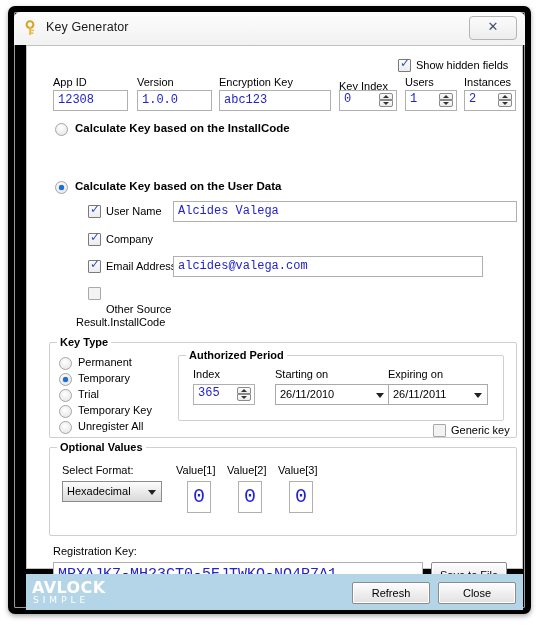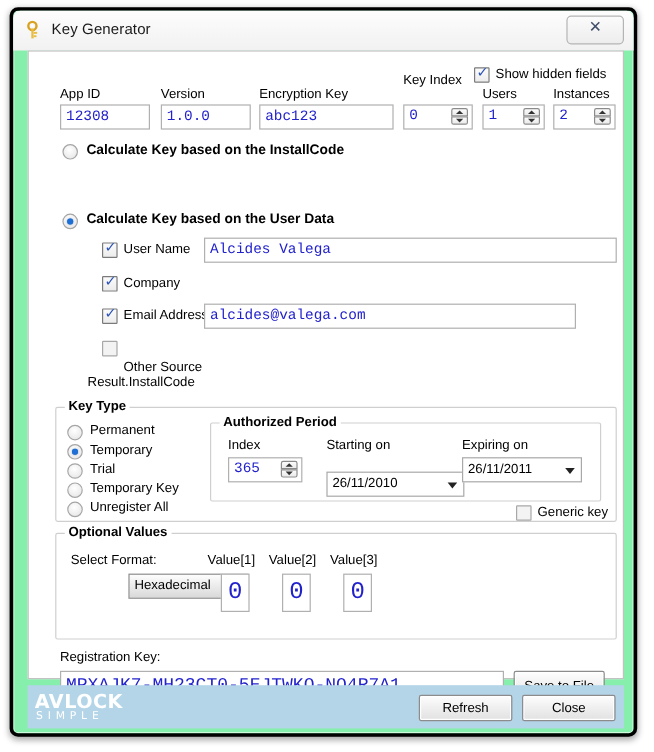--- a/index.html
+++ b/index.html
@@ -12,22 +12,22 @@
     font-size: 11px;
     color: #000000;
     overflow: hidden;
   }
 
   
   #window {
     position: absolute;
     left: 8px; top: 6px;
     width: 523px; height: 608px;
-    background: #86efac;
-    border: 3px solid #000000;
+    background: #000000;
+    border: 6px solid #000000;
     border-radius: 7px;
     box-shadow: 0 2px 5px rgba(0,0,0,0.35), 0 0 0 1px rgba(255,255,255,0.6) inset;
     box-sizing: border-box;
   }
   #titlebar {
     position: absolute;
     left: 0; top: 0; right: 0; height: 33px;
     background: linear-gradient(#fdfdfd, #f1f1f1);
     border-radius: 6px 6px 0 0;
   }
@@ -261,21 +261,21 @@
 
     <div class="lbl" style="left:26px; top:30px;">App ID</div>
     <div class="tbox" style="left:26px; top:44px; width:75px; height:21px;">12308</div>
 
     <div class="lbl" style="left:110px; top:30px;">Version</div>
     <div class="tbox" style="left:110px; top:44px; width:75px; height:21px;">1.0.0</div>
 
     <div class="lbl" style="left:192px; top:30px;">Encryption Key</div>
     <div class="tbox" style="left:192px; top:44px; width:112px; height:21px;">abc123</div>
 
-    <div class="lbl" style="left:312px; top:18px;">Key Index</div>
+    <div class="lbl" style="left:312px; top:34px;">Key Index</div>
     <div class="spin" style="left:312px; top:44px; width:58px;">
       <div class="val">0</div>
       <div class="arrows">
         <div class="bx up"></div>
           <div class="bx dn"></div>
         <div class="tri u"></div>
           <div class="tri d"></div>
       </div>
     </div>
 
@@ -359,41 +359,41 @@
           <div class="val">365</div>
           <div class="arrows">
             <div class="bx up"></div>
               <div class="bx dn"></div>
             <div class="tri u"></div>
               <div class="tri d"></div>
           </div>
         </div>
 
         <div class="lbl" style="left:96px; top:12px;">Starting on</div>
-        <div class="combo" style="left:96px; top:40px; width:115px;">
+        <div class="combo" style="left:96px; top:28px; width:115px;">
           <span>26/11/2010</span>
           <span class="arw"></span>
         </div>
 
         <div class="lbl" style="left:209px; top:12px;">Expiring on</div>
         <div class="combo" style="left:209px; top:28px; width:100px;">
           <span>26/11/2011</span>
           <span class="arw"></span>
         </div>
       </div>
 
       <div class="cbx off" style="left:383px; top:81px;"></div>
       <div class="lbl" style="left:401px; top:81px;">Generic key</div>
     </div>
 
     <div class="group" style="left:22px; top:401px; width:468px; height:89px;">
       <div class="gtitle">Optional Values</div>
 
       <div class="lbl" style="left:12px; top:16px;">Select Format:</div>
-      <div class="combo shaded" style="left:12px; top:33px; width:100px;margin-left:48px;">
+      <div class="combo shaded" style="left:12px; top:33px; width:100px;">
         <span>Hexadecimal</span>
         <span class="arw"></span>
       </div>
 
       <div class="lbl" style="left:126px; top:16px;">Value[1]</div>
       <div class="tbox" style="left:137px; top:33px; width:24px; height:32px; font-size:20px; line-height:30px; text-align:center; padding:0;">0</div>
 
       <div class="lbl" style="left:177px; top:16px;">Value[2]</div>
       <div class="tbox" style="left:188px; top:33px; width:24px; height:32px; font-size:20px; line-height:30px; text-align:center; padding:0;">0</div>
 

